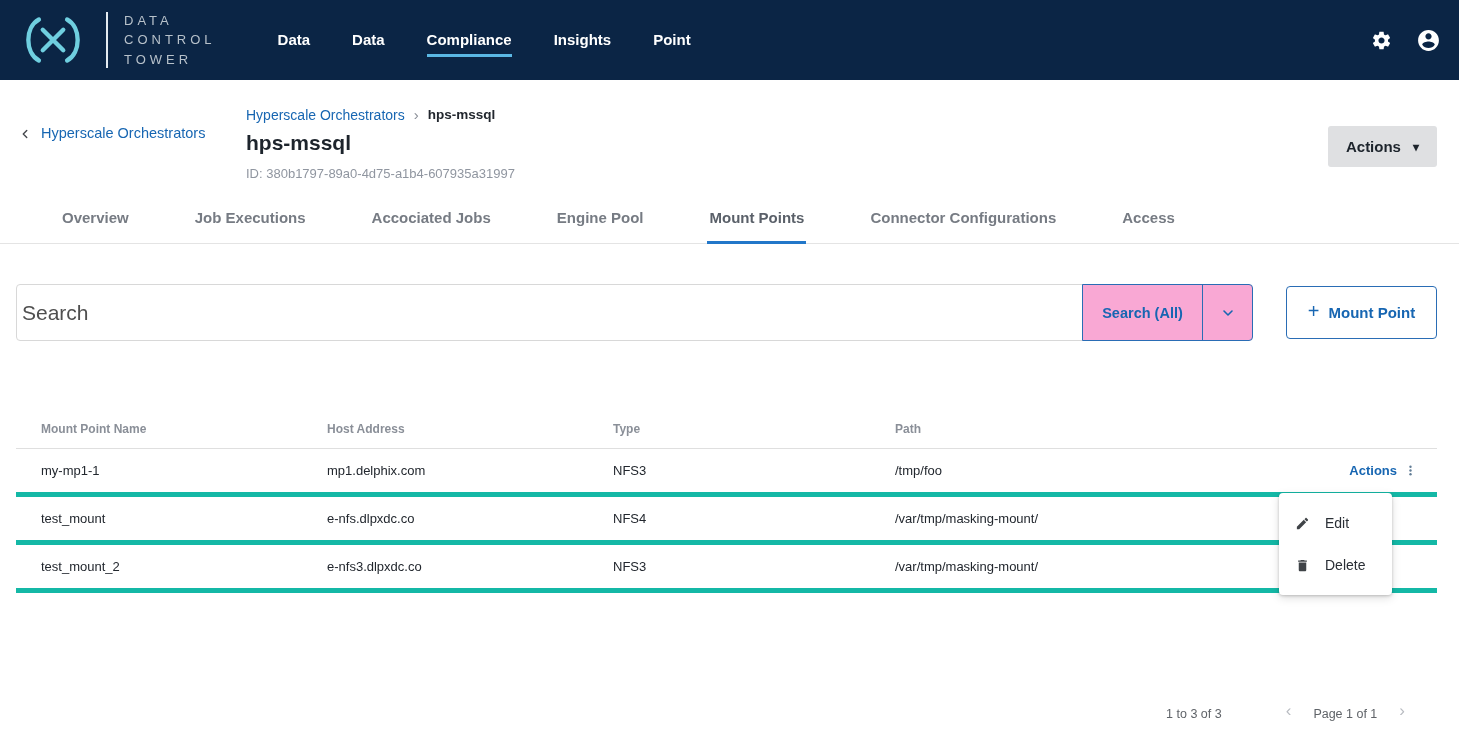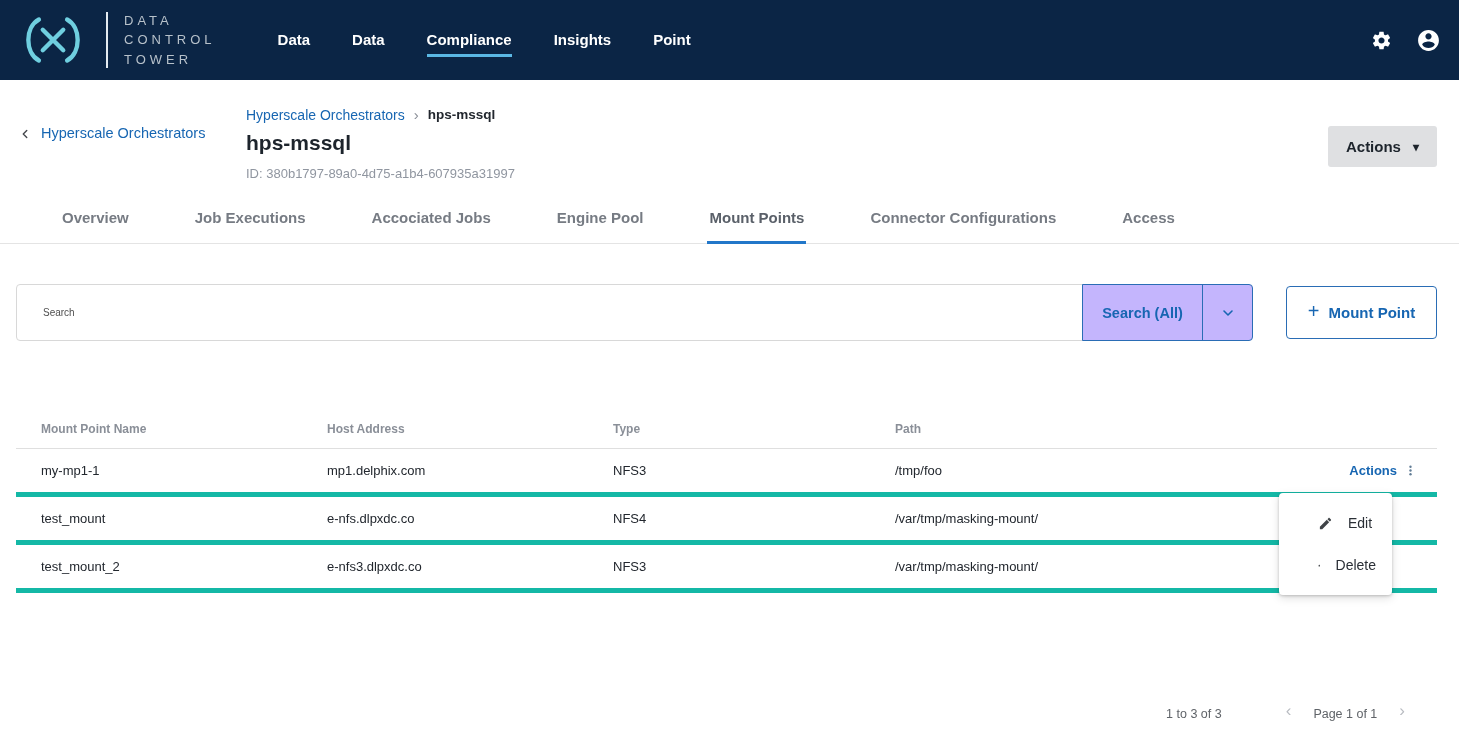--- a/index.html
+++ b/index.html
@@ -41,25 +41,25 @@
   .tabs { display:flex; gap:62px; padding-left:60px; border-bottom:1px solid #e4e4e4;
     margin-top:22px; }
   .tab { font-size:15px; font-weight:700; color:#767b83; padding:6px 2px 15px;
     border-bottom:3px solid transparent; margin-bottom:-1px; cursor:pointer;
     white-space:nowrap; }
   .tab.active { color:#5a6069; border-bottom-color:#2277c9; }
 
   
   .search-row { display:flex; align-items:stretch; margin:40px 22px 0 16px; height:57px; }
   .search-input { flex:1; border:1px solid #d8d8d8; border-radius:4px 0 0 4px;
-    font-size:10px; padding:0 26px; color:#333; outline:none;
+    font-size:21px; padding:0 5px; color:#333; outline:none;
     font-family:"Liberation Sans", sans-serif; }
   .search-input::placeholder { color:#4f4f4f; }
   .search-group { width:171px; border:1px solid #2a6db5; border-radius:0 4px 4px 0;
-    margin-left:-1px; display:flex; background:#c4b5fd; }
+    margin-left:-1px; display:flex; background:#f9a8d4; }
   .search-all { flex:1; display:flex; align-items:center; justify-content:center;
     color:#1766b2; font-weight:700; font-size:14.5px; border-right:1px solid #2a6db5;
     cursor:pointer; }
   .search-caret { width:49px; display:flex; align-items:center; justify-content:center;
     cursor:pointer; }
   .mount-btn { margin-left:33px; width:151px; height:53px; align-self:center;
     border:1px solid #2a6db5; border-radius:4px; background:#fff; color:#1766b2;
     font-weight:700; font-size:15px; display:flex; align-items:center;
     justify-content:center; gap:9px; cursor:pointer; }
   .mount-btn .plus { font-size:20px; font-weight:400; margin-top:-2px; }
@@ -71,21 +71,21 @@
   .thead { height:40px; border-bottom:1px solid #dfdfdf; font-size:12px;
     font-weight:700; color:#8a8f98; }
   .trow { height:48px; border-bottom:5px solid #14b8a6; font-size:13px; color:#22272e; }
   .row-actions { display:flex; align-items:center; justify-content:flex-end; gap:7px;
     color:#1766b2; font-weight:700; font-size:13px; padding-right:20px; cursor:pointer; }
 
   .menu { position:absolute; top:84px; right:45px; width:113px; background:#fff;
     border-radius:4px; padding:9px 0;
     box-shadow:0 1px 3px rgba(0,0,0,.2), 0 3px 10px rgba(0,0,0,.13); z-index:5; }
   .menu-item { display:flex; align-items:center; gap:15px; padding:13px 16px;
-    font-size:14px; color:#2a2f36; cursor:pointer;margin-left:23px; }
+    font-size:14px; color:#2a2f36; cursor:pointer; }
 
   
   .footer { display:flex; justify-content:flex-end; align-items:flex-end;
     margin-top:108px; padding-right:50px; color:#5f6368; font-size:12.5px; }
   .footer .range { margin-right:60px; }
   .pg-chevron { color:#b9bcc2; font-size:17px; cursor:pointer; padding:0 4px; }
   .footer .pagelabel { margin:0 18px; }
 </style>
 </head>
 <body>

